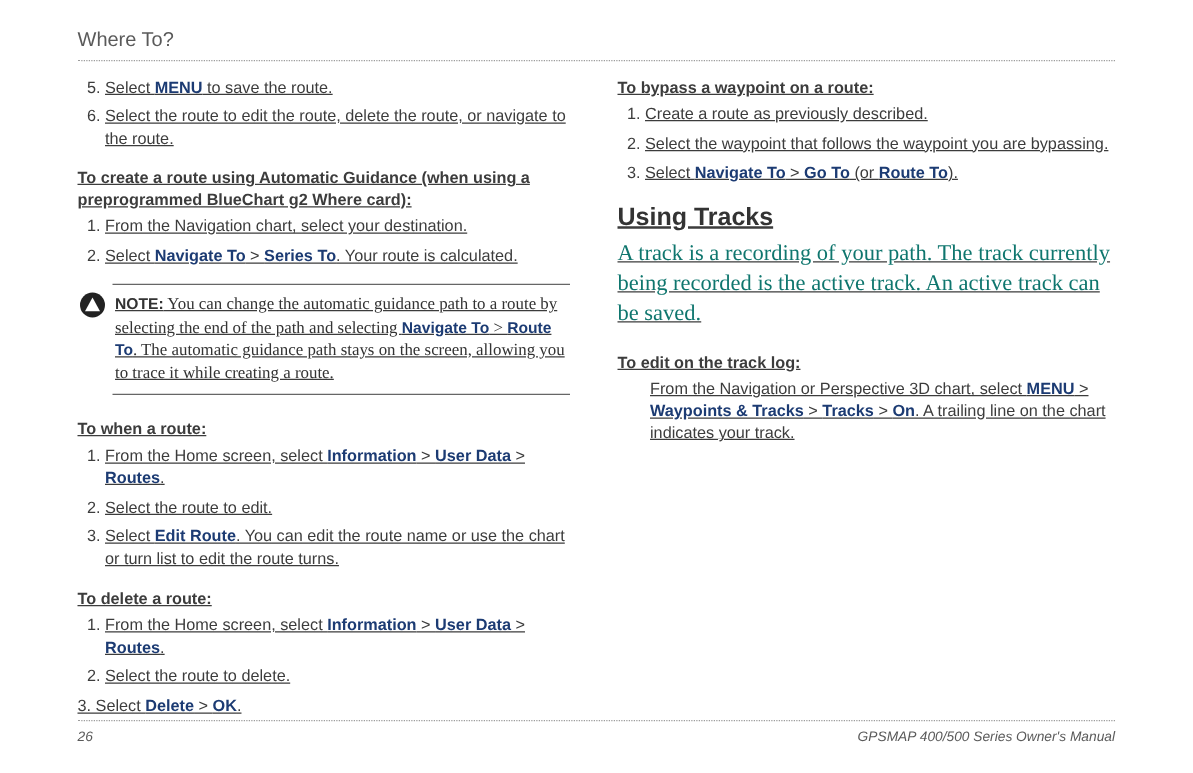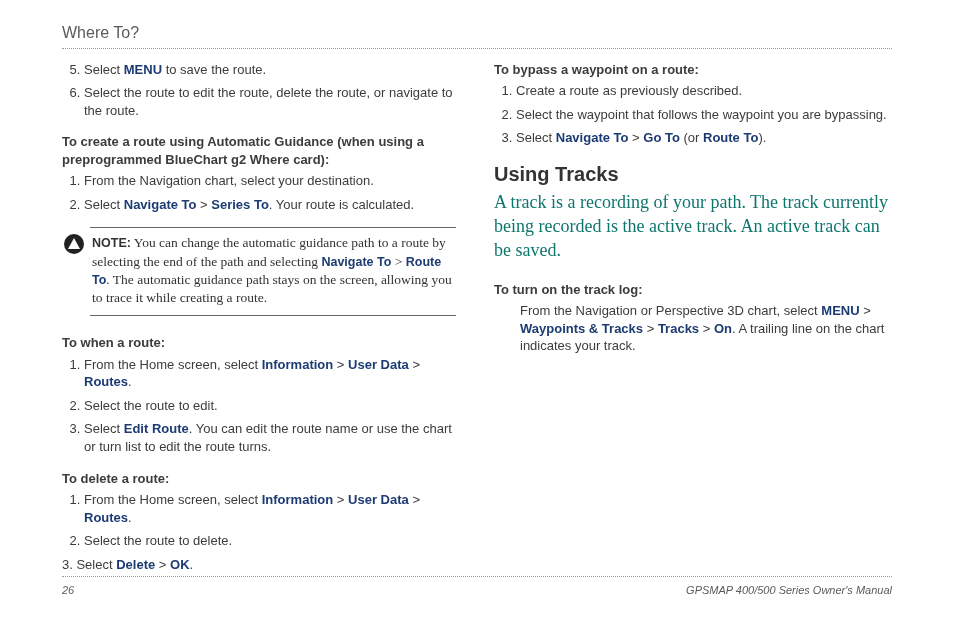--- a/index.html
+++ b/index.html
@@ -27,20 +27,21 @@
     border-bottom: 1px dotted #9c9c9c;
     margin-bottom: 12px;
   }
   .cols {
     display: flex;
     gap: 34px;
   }
   .col {
     flex: 1 1 0;
     min-width: 0;
+    text-decoration: underline;
   }
   .ol-cont, .ol-start {
     list-style: decimal;
     margin: 0 0 14px 0;
     padding-left: 22px;
   }
   .ol-cont li, .ol-start li {
     margin: 0 0 6px 0;
   }
   .subhead {
@@ -178,21 +179,21 @@
         <li><span>Create a route as previously described.</span></li>
         <li><span>Select the waypoint that follows the waypoint you are bypassing.</span></li>
         <li>
           <span>Select </span><span class="ui">Navigate To</span><span> &gt; </span><span class="ui">Go To</span><span> (or </span><span class="ui">Route To</span><span>).</span>
         </li>
       </ol>
 
       <div class="h2">Using Tracks</div>
       <div class="intro">A track is a recording of your path. The track currently being recorded is the active track. An active track can be saved.</div>
 
-      <div class="subhead">To turn on the track log:</div>
+      <div class="subhead">To edit on the track log:</div>
       <div class="indent-para">
         <span>From the Navigation or Perspective 3D chart, select </span><span class="ui">MENU</span><span> &gt; </span><span class="ui">Waypoints &amp; Tracks</span><span> &gt; </span><span class="ui">Tracks</span><span> &gt; </span><span class="ui">On</span><span>. A trailing line on the chart indicates your track.</span>
       </div>
 
     </div>
   </div>
 
   <div class="footer">
     <span>26</span>
     <span>GPSMAP 400/500 Series Owner's Manual</span>

